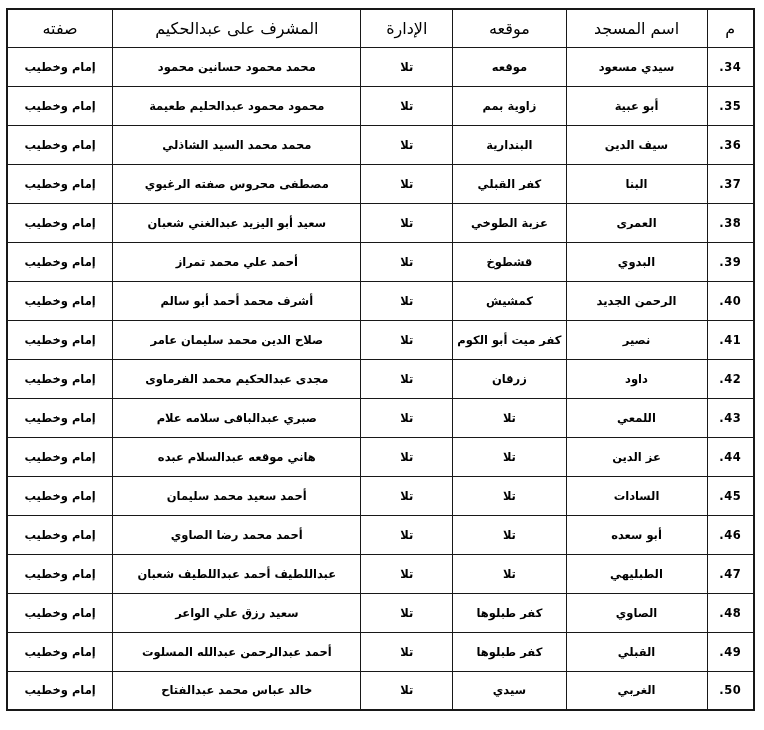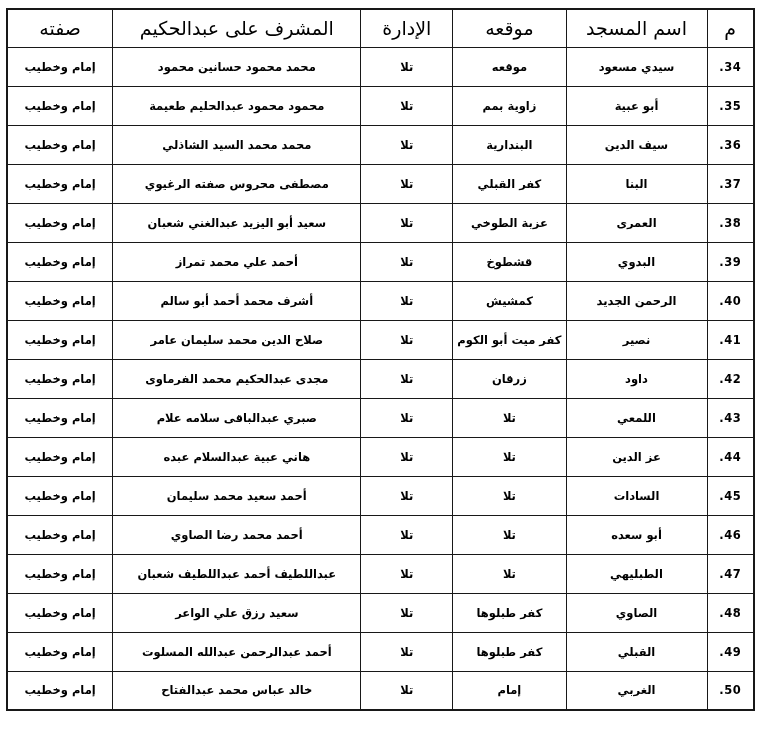--- a/index.html
+++ b/index.html
@@ -31,21 +31,21 @@
       border: 1px solid #181818;
       text-align: center;
       vertical-align: middle;
       padding: 2px 4px;
       box-sizing: border-box;
       overflow: hidden;
       white-space: nowrap;
     }
     table.mosques th {
       font-weight: normal;
-      font-size: 19px;
+      font-size: 16px;
       height: 38px;
     }
     table.mosques td {
       font-weight: bold;
       font-size: 11.5px;
       height: 39px;
     }
     td.num-cell {
       direction: ltr;
       font-size: 12px;
@@ -160,21 +160,21 @@
           <td>تلا</td>
           <td>تلا</td>
           <td>صبري عبدالباقى سلامه علام</td>
           <td>إمام وخطيب</td>
         </tr>
         <tr>
           <td class="num-cell">.44</td>
           <td>عز الدين</td>
           <td>تلا</td>
           <td>تلا</td>
-          <td>هاني عبية عبدالسلام عبده</td>
+          <td>هاني موقعه عبدالسلام عبده</td>
           <td>إمام وخطيب</td>
         </tr>
         <tr>
           <td class="num-cell">.45</td>
           <td>السادات</td>
           <td>تلا</td>
           <td>تلا</td>
           <td>أحمد سعيد محمد سليمان</td>
           <td>إمام وخطيب</td>
         </tr>
@@ -206,20 +206,20 @@
           <td class="num-cell">.49</td>
           <td>القبلي</td>
           <td>كفر طبلوها</td>
           <td>تلا</td>
           <td>أحمد عبدالرحمن عبدالله المسلوت</td>
           <td>إمام وخطيب</td>
         </tr>
         <tr>
           <td class="num-cell">.50</td>
           <td>الغربي</td>
-          <td>إمام</td>
+          <td>سيدي</td>
           <td>تلا</td>
           <td>خالد عباس محمد عبدالفتاح</td>
           <td>إمام وخطيب</td>
         </tr>
       </tbody>
   </table>
 </div>
 
 </body></html>

